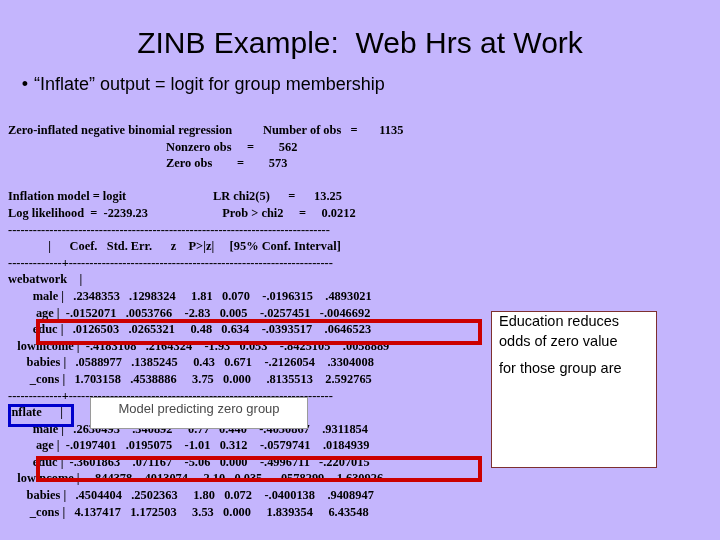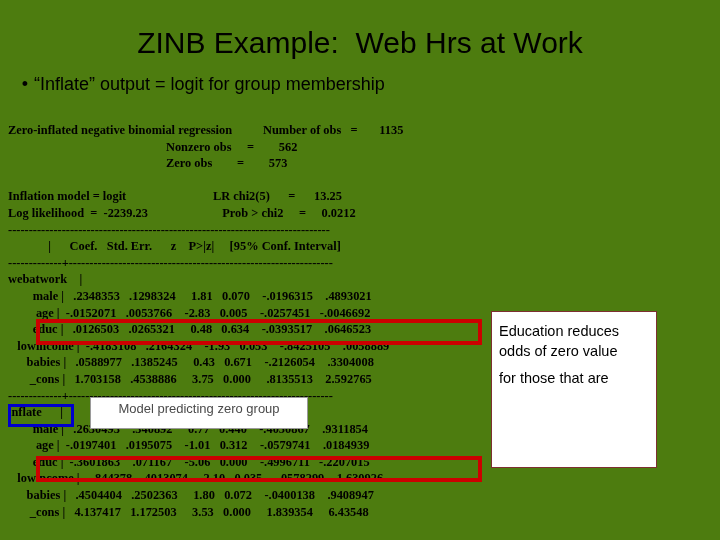--- a/index.html
+++ b/index.html
@@ -4,21 +4,21 @@
 <style>
   html, body {
     margin: 0;
     padding: 0;
     background: #ffffff;
   }
   #slide {
     position: relative;
     width: 720px;
     height: 540px;
-    background: #4d7c0f;
+    background: #c4b5fd;
     overflow: hidden;
     font-family: "Liberation Sans", sans-serif;
   }
 
   
   #title {
     position: absolute;
     left: 0;
     top: 26px;
     width: 720px;
@@ -124,21 +124,21 @@
   
   #callout-education {
     position: absolute;
     left: 491px;
     top: 311px;
     width: 166px;
     height: 157px;
     background: #ffffff;
     border: 1px solid #7d3030;
     box-sizing: border-box;
-    padding: 10px 6px 0 7px;
+    padding: 0 6px 0 7px;
     font-family: "Liberation Sans", sans-serif;
     font-size: 14.5px;
     line-height: 19.5px;
     color: #000000;
     overflow: hidden;
   }
   #callout-education p {
     margin: 0;
   }
   #callout-education .gap {
@@ -160,16 +160,16 @@
   <div class="redbox" id="redbox-inflate-educ"></div>
 
   <div id="inflate-box"></div>
 
   <div id="callout-zero-group">Model predicting zero group</div>
 
   <div id="callout-education">
     <p>Education reduces</p>
     <p>odds of zero value</p>
     <div class="gap"></div>
-    <p>for those that are</p>
+    <p>for those group are</p>
   </div>
 
 </div>
 
 </body></html>

